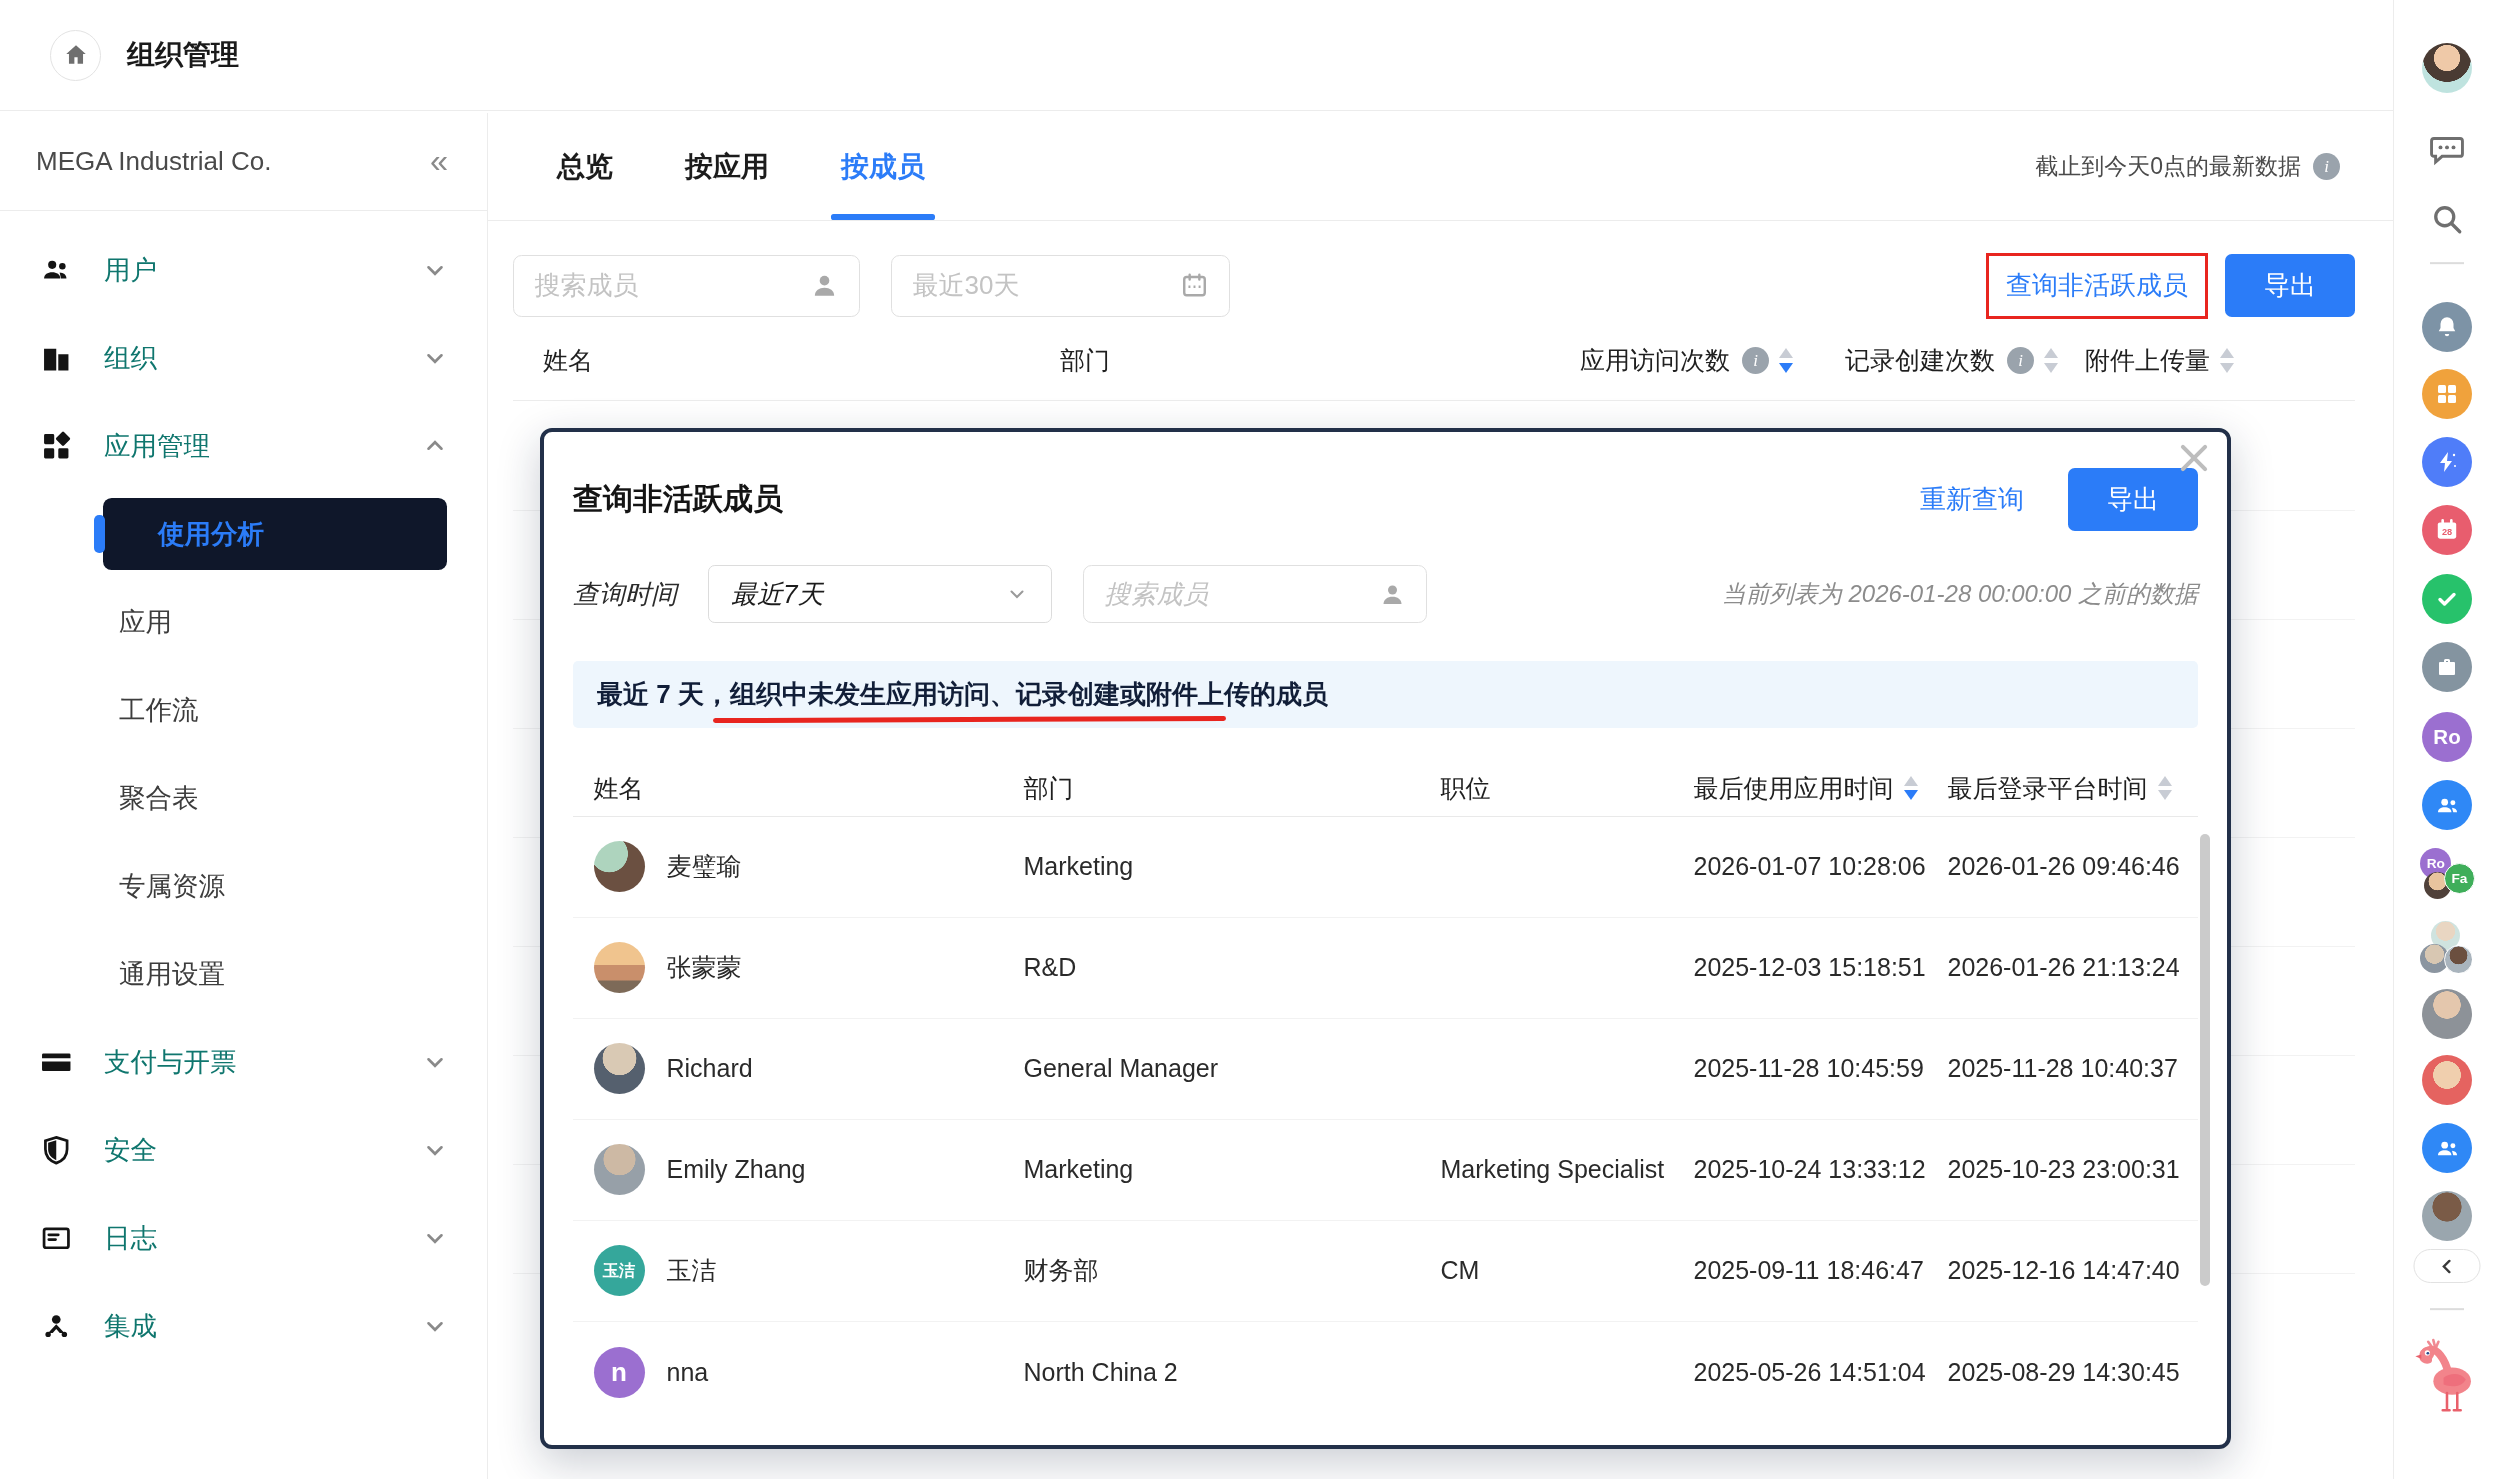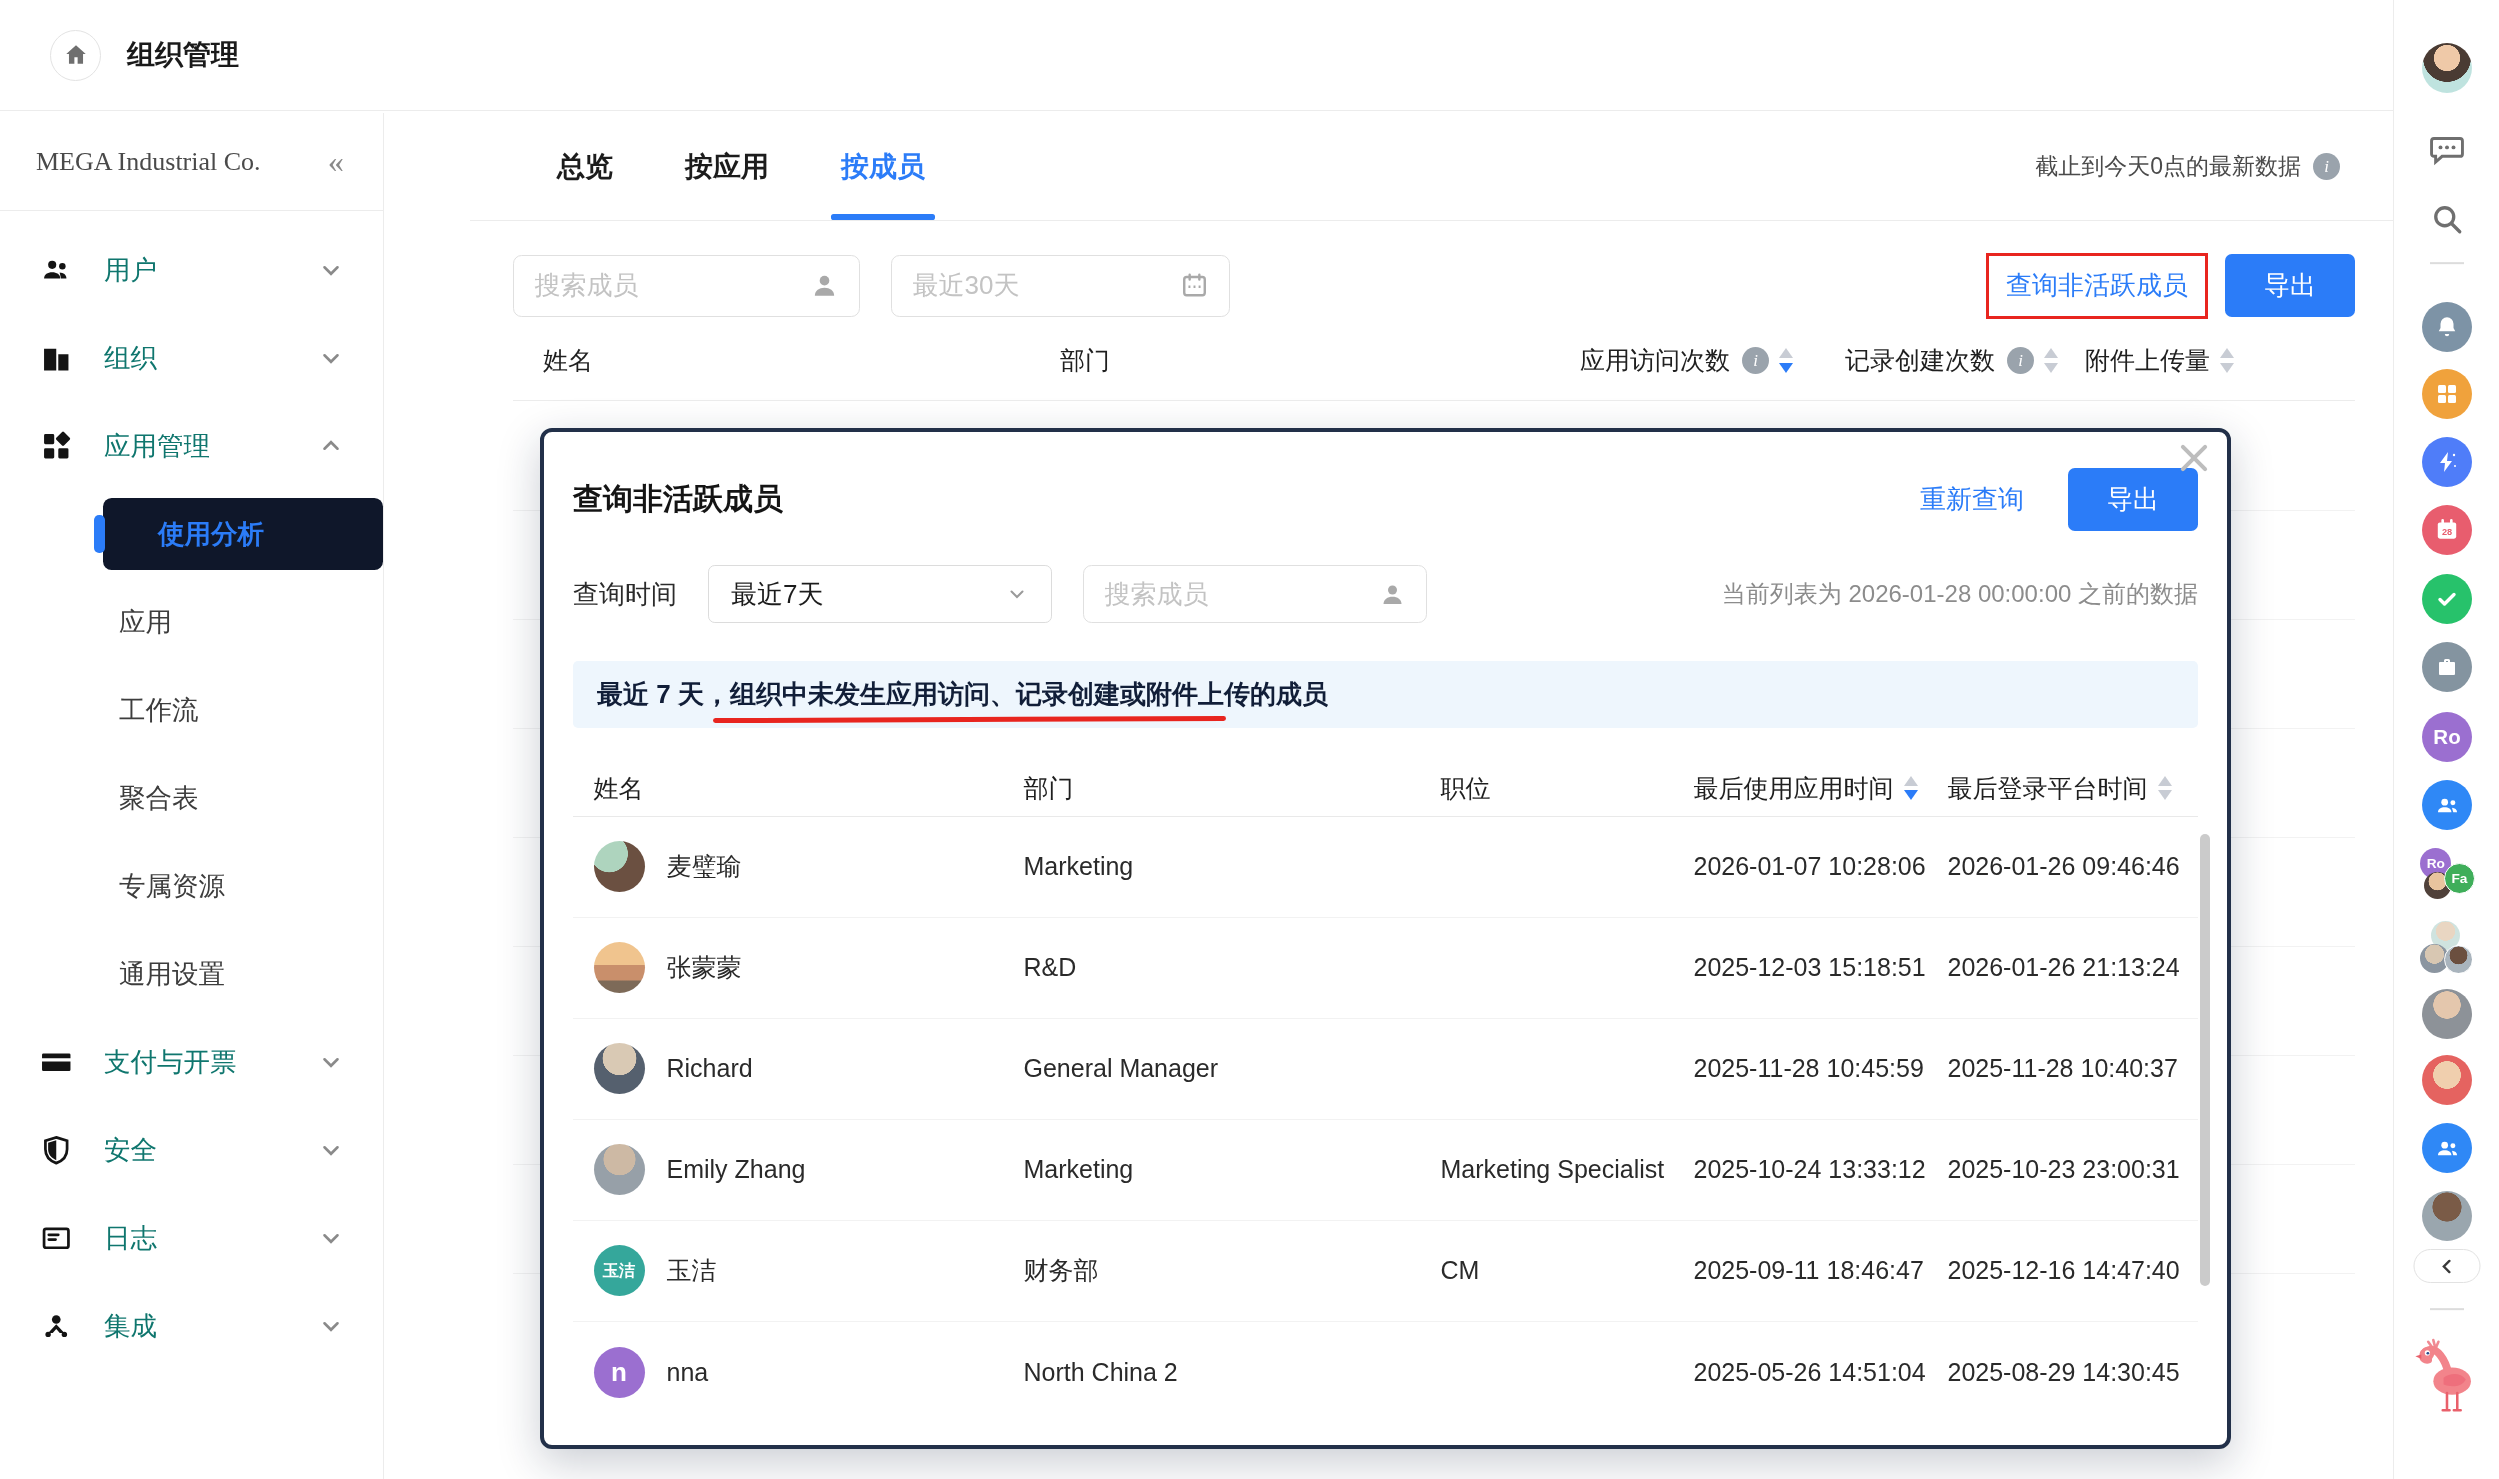--- a/index.html
+++ b/index.html
@@ -9,22 +9,22 @@
     background: #fff; font-family: "Liberation Sans", sans-serif; color:#333;
   }
   
   .top-header { position:absolute; top:0; left:0; width:2500px; height:111px;
     background:#fff; border-bottom:1.7px solid #ececec; display:flex; align-items:center; padding-left:50px; z-index:3; }
   .home-circle { width:51px; height:51px; border:1.7px solid #e3e3e3; border-radius:50%;
     display:flex; align-items:center; justify-content:center; }
   .page-title { font-size:28px; font-weight:bold; color:#1a1a1a; margin-left:26px; }
 
   
-  .sidebar { position:absolute; top:113px; left:0; width:384px; height:1367px;
-    background:#fff; border-right:1.7px solid #ececec; z-index:2;font-family:Liberation Serif, serif; }
+  .sidebar { position:absolute; top:113px; left:0; width:488px; height:1367px;
+    background:#fff; border-right:1.7px solid #ececec; z-index:2; }
   .company-row { height:98px; border-bottom:1.7px solid #ececec; display:flex; align-items:center;
     justify-content:space-between; padding:0 39px 0 36px; }
   .company-name { font-size:26px; color:#4a4a4a; }
   .collapse-glyph { font-size:32.5px; color:#8a8a8a; line-height:1; cursor:pointer; }
   .menu { padding-top:15.4px; }
   .menu-item { height:88px; display:flex; align-items:center; padding:0 39px 0 39px; cursor:pointer; }
   .menu-item .mi-icon { width:34px; height:34px; display:flex; align-items:center; justify-content:center; margin-right:31px; }
   .menu-item .mi-label { font-size:26.5px; color:#0f766e; }
   .menu-item .mi-chevron { margin-left:auto; }
   .sub-item { height:88px; display:flex; align-items:center; padding-left:119px; cursor:pointer; }
@@ -81,21 +81,21 @@
   .mini { position:absolute; border-radius:50%; display:flex; align-items:center; justify-content:center; }
 
   
   .modal { position:absolute; left:540px; top:428px; width:1691px; height:1021px; background:#fff;
     border:4.3px solid #223049; border-radius:12px; box-shadow:0 13.7px 43px rgba(20,30,60,.22); z-index:10; padding:0 29px; }
   .modal-close { position:absolute; top:6.8px; right:13.7px; cursor:pointer; }
   .modal-head { margin-top:36px; display:flex; align-items:center; }
   .modal-title { font-size:30px; font-weight:bold; color:#141414; }
   .requery-link { margin-left:auto; margin-right:44px; font-size:26px; color:#2b7cf8; cursor:pointer; }
   .btn-export-modal { width:130px; }
-  .modal-controls { margin-top:34px; display:flex; align-items:center; }
+  .modal-controls { margin-top:34px; display:flex; align-items:center;font-style:italic; }
   .qt-label { font-size:26px; color:#2b2b2b; margin-right:31px; }
   .select-box { width:344px; height:58px; border:1.7px solid #dcdcdc; border-radius:6.8px; display:flex; align-items:center;
     padding:0 22px; cursor:pointer; }
   .select-box .val { font-size:26px; color:#1c1c1c; }
   .select-box .suffix { margin-left:auto; }
   .inp-modal-search { width:344px; margin-left:31px; height:58px; }
   .list-note { margin-left:auto; font-size:24px; color:#8c8c8c; }
   .modal-banner { position:relative; margin-top:38px; height:67px; background:#eef6fd; border-radius:5.1px;
     display:flex; align-items:center; padding:0 24px; }
   .banner-text { font-size:26px; font-weight:bold; color:#111e38; }

